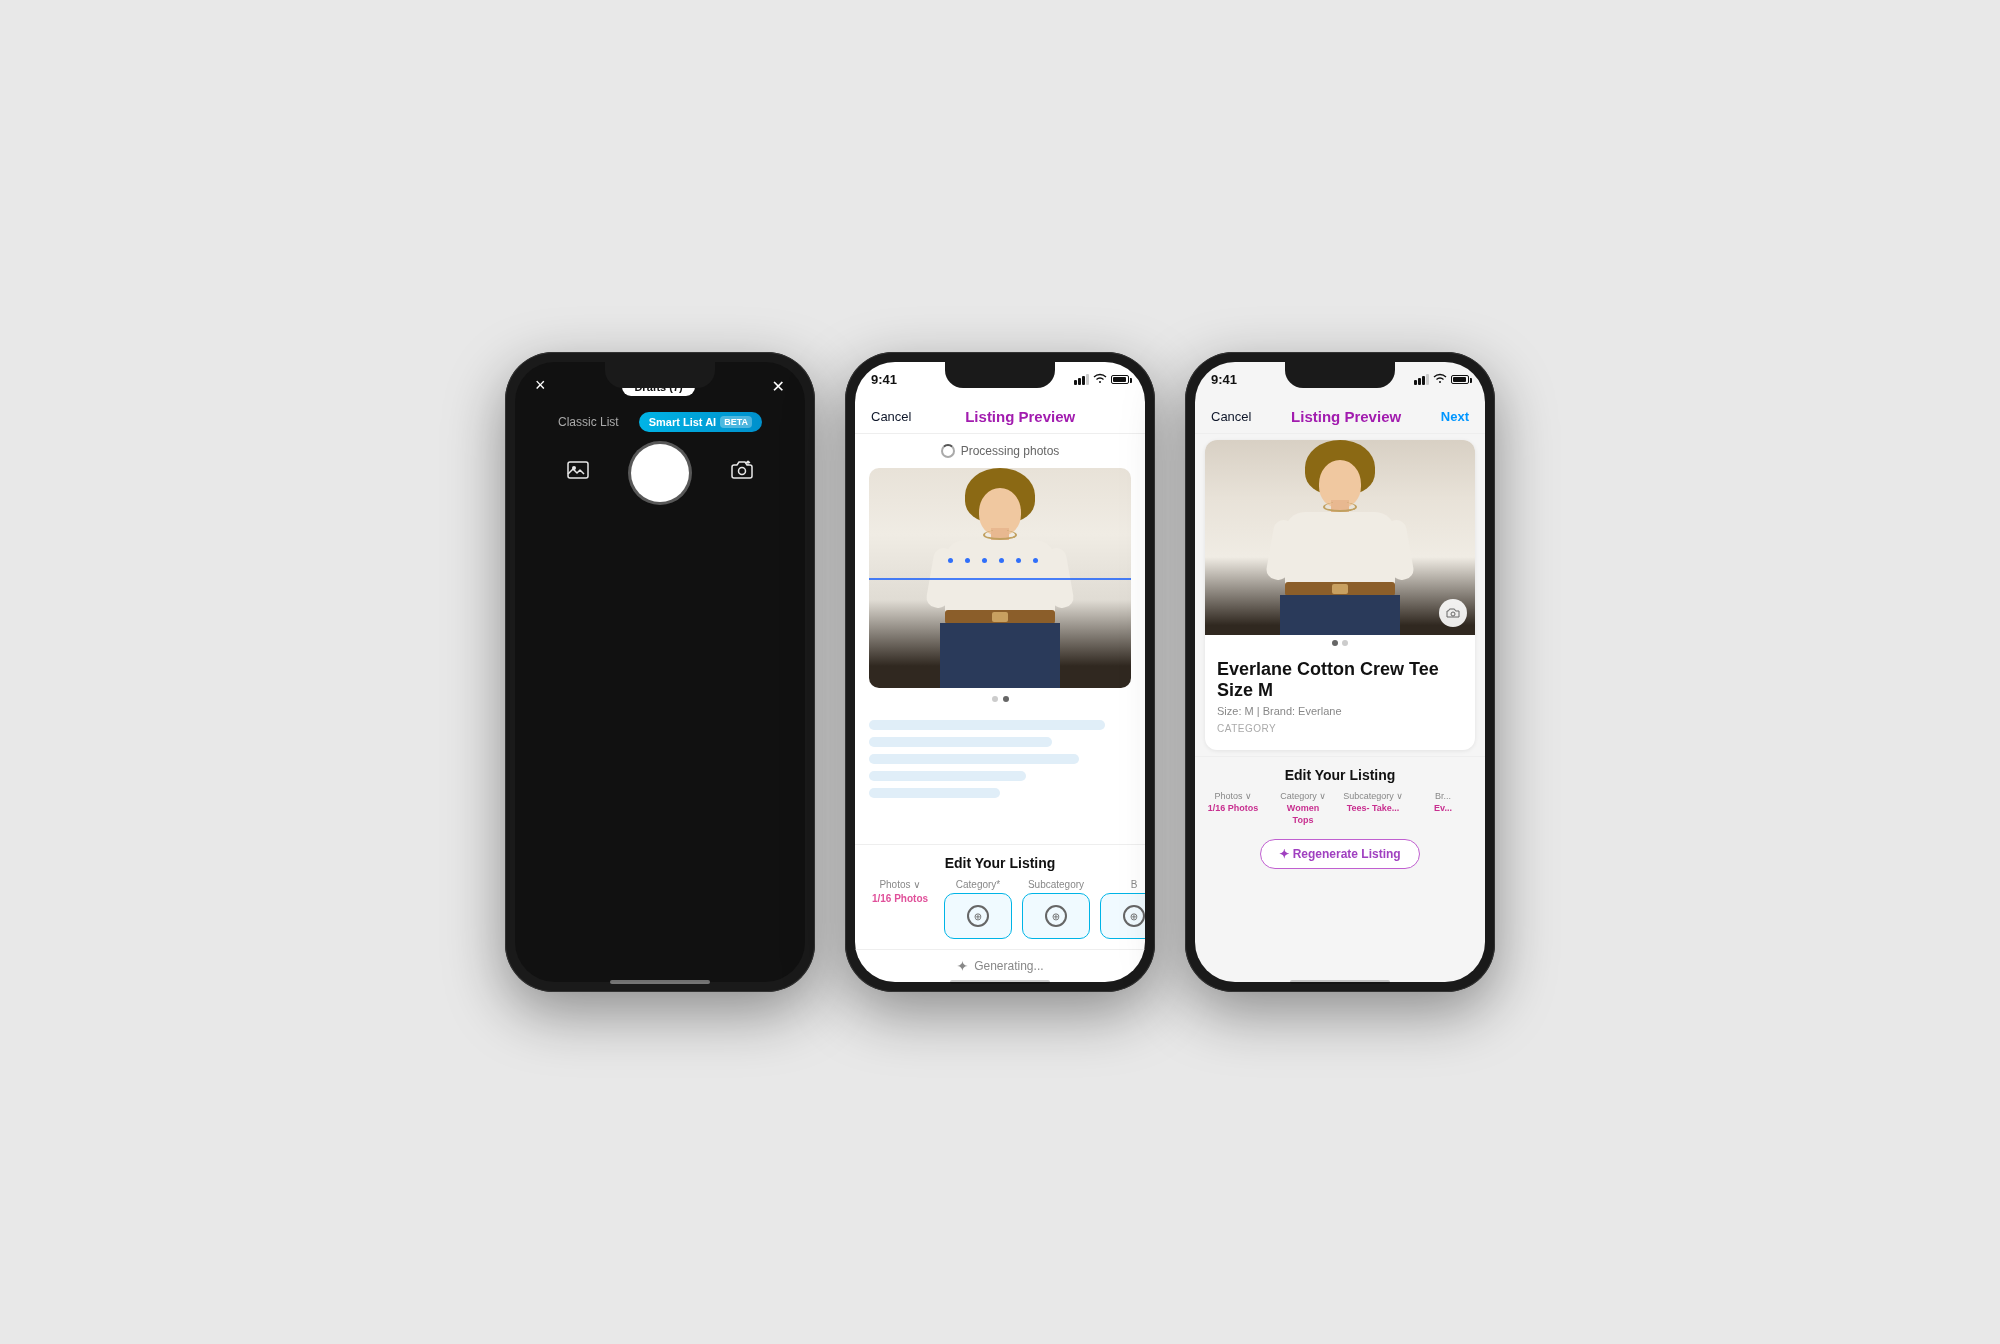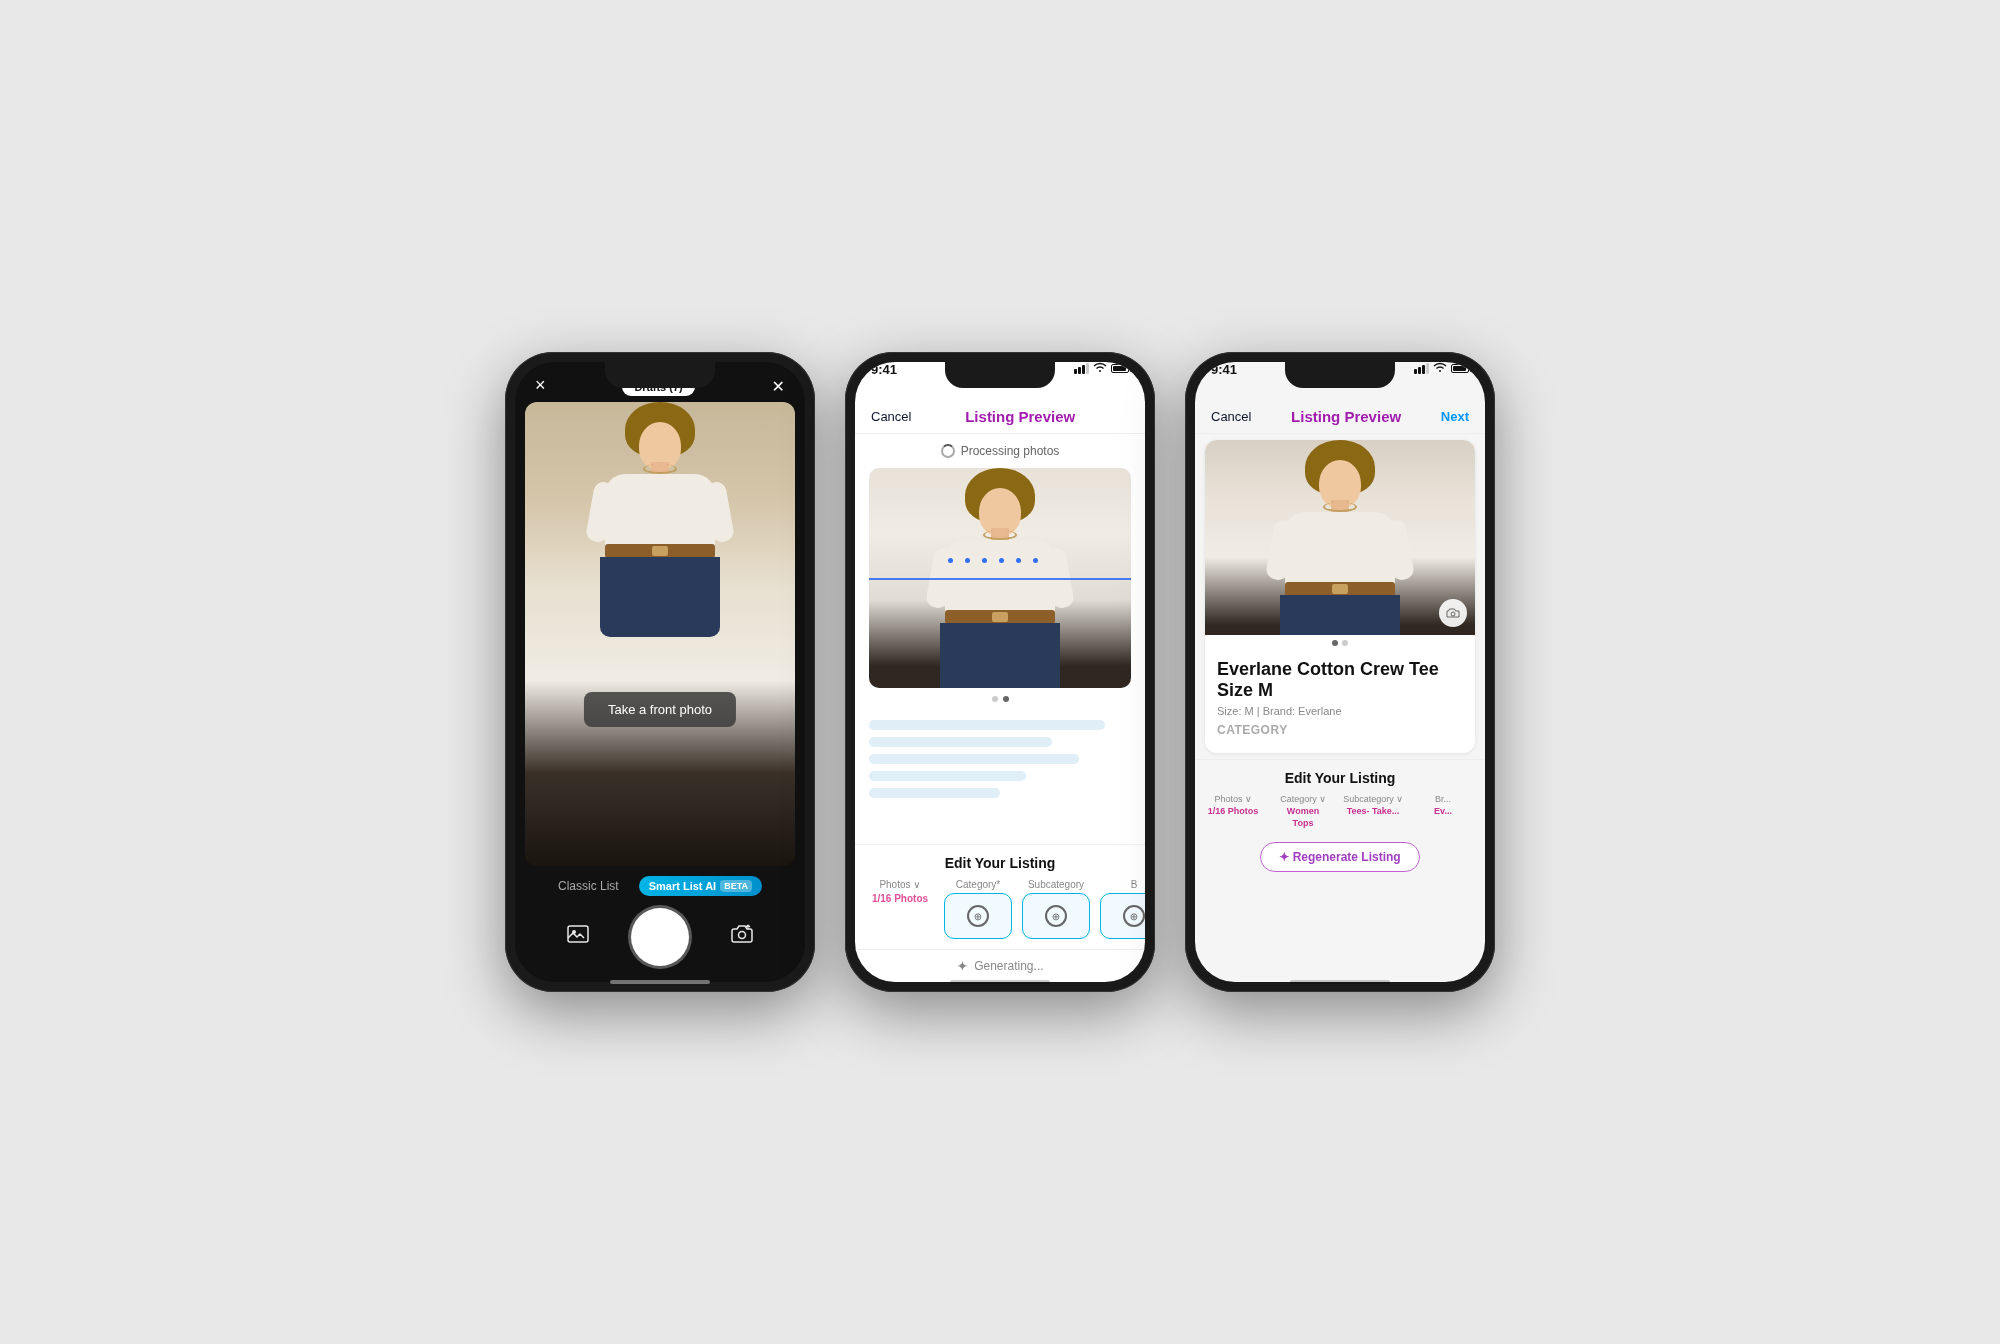--- a/index.html
+++ b/index.html
@@ -169,21 +169,21 @@
       background: white;
       width: 100%;
       height: 100%;
       display: flex;
       flex-direction: column;
     }
     .ios-statusbar {
       height: 40px;
       background: transparent;
       display: flex;
-      align-items: flex-start;
+      align-items: center;
       justify-content: space-between;
       padding: 0 16px 6px;
       font-size: 11px;
       font-weight: 600;
       color: #111;
     }
     .status-time { font-size: 13px; font-weight: 700; }
     .status-icons { display: flex; align-items: center; gap: 4px; font-size: 11px; }
     .nav-header {
       display: flex;
@@ -400,23 +400,23 @@
       color: #888;
       margin-bottom: 6px;
     }
     .listing-desc {
       font-size: 11px;
       color: #444;
       line-height: 1.5;
       margin-bottom: 8px;
     }
     .category-label {
-      font-size: 12px;
+      font-size: 10px;
       color: #aaa;
-      font-weight: 700;
+      font-weight: 400;
       letter-spacing: 0.5px;
       text-transform: uppercase;
       margin-bottom: 4px;
     }
 
     .edit-tabs3 {
       display: flex;
       overflow-x: auto;
       padding: 0 6px 8px;
       gap: 6px;
@@ -593,37 +593,20 @@
     <div class="phone-inner">
       <div class="notch"></div>
       <div class="phone1-screen">
 
         <div class="phone1-statusbar">
           <span class="close-btn">×</span>
           <div class="drafts-btn">Drafts (7)</div>
           <span class="menu-icon">✕</span>
         </div>
 
-        <div class="camera-viewfinder">
-          <div class="camera-image">
-            <div class="person-art">
-              <div class="hair"></div>
-              <div class="face"></div>
-              <div class="neck"></div>
-              <div class="necklace"></div>
-              <div class="arm-left"></div>
-              <div class="arm-right"></div>
-              <div class="shirt"></div>
-              <div class="belt"></div>
-              <div class="belt-buckle"></div>
-              <div class="jeans"></div>
-            </div>
-            <div class="take-photo-overlay">Take a front photo</div>
-          </div>
-        </div>
 
         <div class="phone1-bottom">
           <div class="listing-toggle">
             <span class="classic-list-label">Classic List</span>
             <div class="smart-list-btn">
               <span>Smart List AI</span>
               <span class="beta-badge">BETA</span>
             </div>
           </div>
           <div class="camera-controls">

